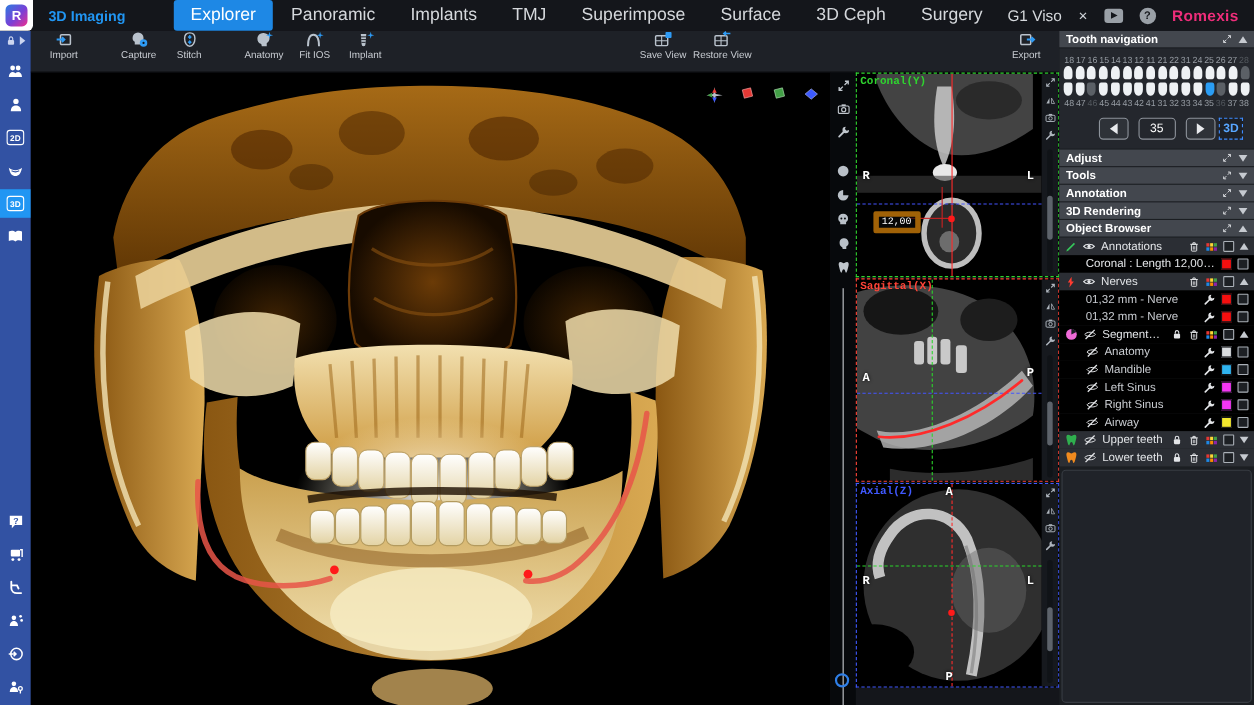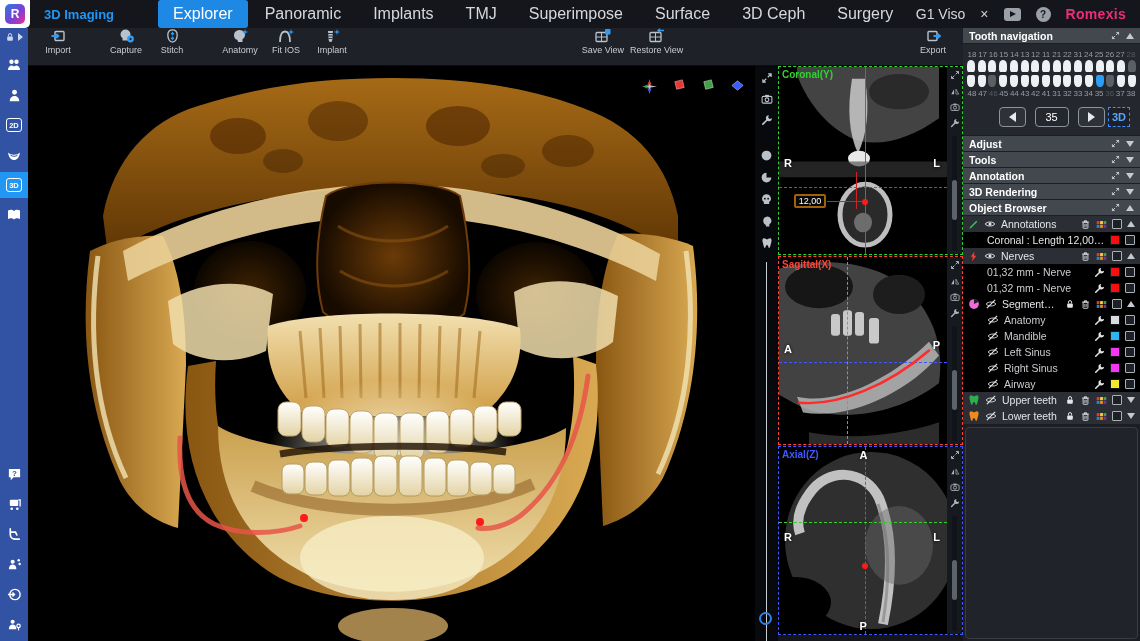--- a/index.html
+++ b/index.html
@@ -60,31 +60,31 @@
   .midstrip { position:absolute; left:755px; top:66px; width:23px; height:575px; background:#07090c;
     display:flex; flex-direction:column; align-items:center; padding-top:6px; color:#c0c6cd; }
   .ms-ic { margin-bottom:9px; cursor:pointer; color:#c0c6cd; }
   .vtrack { position:absolute; left:11px; top:196px; height:398px; width:1px; background:#c9cdd2; }
   .vhandle { position:absolute; left:4px; top:546px; width:13px; height:13px; border:2px solid #2f7fe8;
     border-radius:50%; background:transparent; cursor:pointer; }
 
   
   .slices { position:absolute; left:778px; top:66px; width:185px; height:575px;
     display:flex; flex-direction:column; }
-  .slice { position:relative; flex:1; background:#000; border:1px dashed #555; margin-bottom:1px; overflow:hidden; }
-  .slice:last-child { margin-bottom:6px; }
+  .slice { position:relative; flex:1; background:#000; border:1px dashed #555; margin-bottom:1px; overflow:hidden;font-family:Liberation Mono, monospace; }
+  .slice:last-child { margin-bottom:16px; }
   .slice-label { position:absolute; left:3px; top:2px; font-size:10px; font-weight:bold; z-index:4; }
   .slice-img { position:absolute; left:0; top:0; width:168px; height:100%; }
   .ol { position:absolute; z-index:3; }
   .vline { width:0; top:0; bottom:0; border-left:1px solid; }
   .hline { height:0; left:0; right:15px; border-top:1px dashed; }
   .dashed { border-left-style:dashed; }
   .letter { color:#fff; font-size:11px; font-weight:bold; z-index:4; text-shadow:0 0 3px #000; }
   .rdot { width:6px; height:6px; border-radius:50%; background:#ff1a1a; z-index:4; }
-  .meas { border:2px solid #a16207; background:rgba(10,10,10,.65); color:#fff; font-size:9px;
+  .meas { border:5px solid #a16207; background:rgba(10,10,10,.65); color:#fff; font-size:9px;
     padding:0 3px; border-radius:2px; z-index:5; }
   .mline { height:0; border-top:1px solid #cc2222; z-index:4; }
   .mvline { width:0; border-left:1.5px solid #cc2222; z-index:4; }
   .strip { position:absolute; right:0; top:0; bottom:0; width:15px; background:#16191e; z-index:5;
     display:flex; flex-direction:column; align-items:center; padding-top:3px; gap:6px; color:#aeb5bd; }
   .sb-track { width:5px; flex:1; margin:2px 0 3px 0; background:#101317; border-radius:3px; position:relative; }
   .sb-thumb { position:absolute; left:0; top:38%; width:5px; height:40px; background:#5d636b; border-radius:3px; }
 
   
   .rpanel { position:absolute; left:963px; top:28px; width:177px; height:613px; background:#1b1e22;

